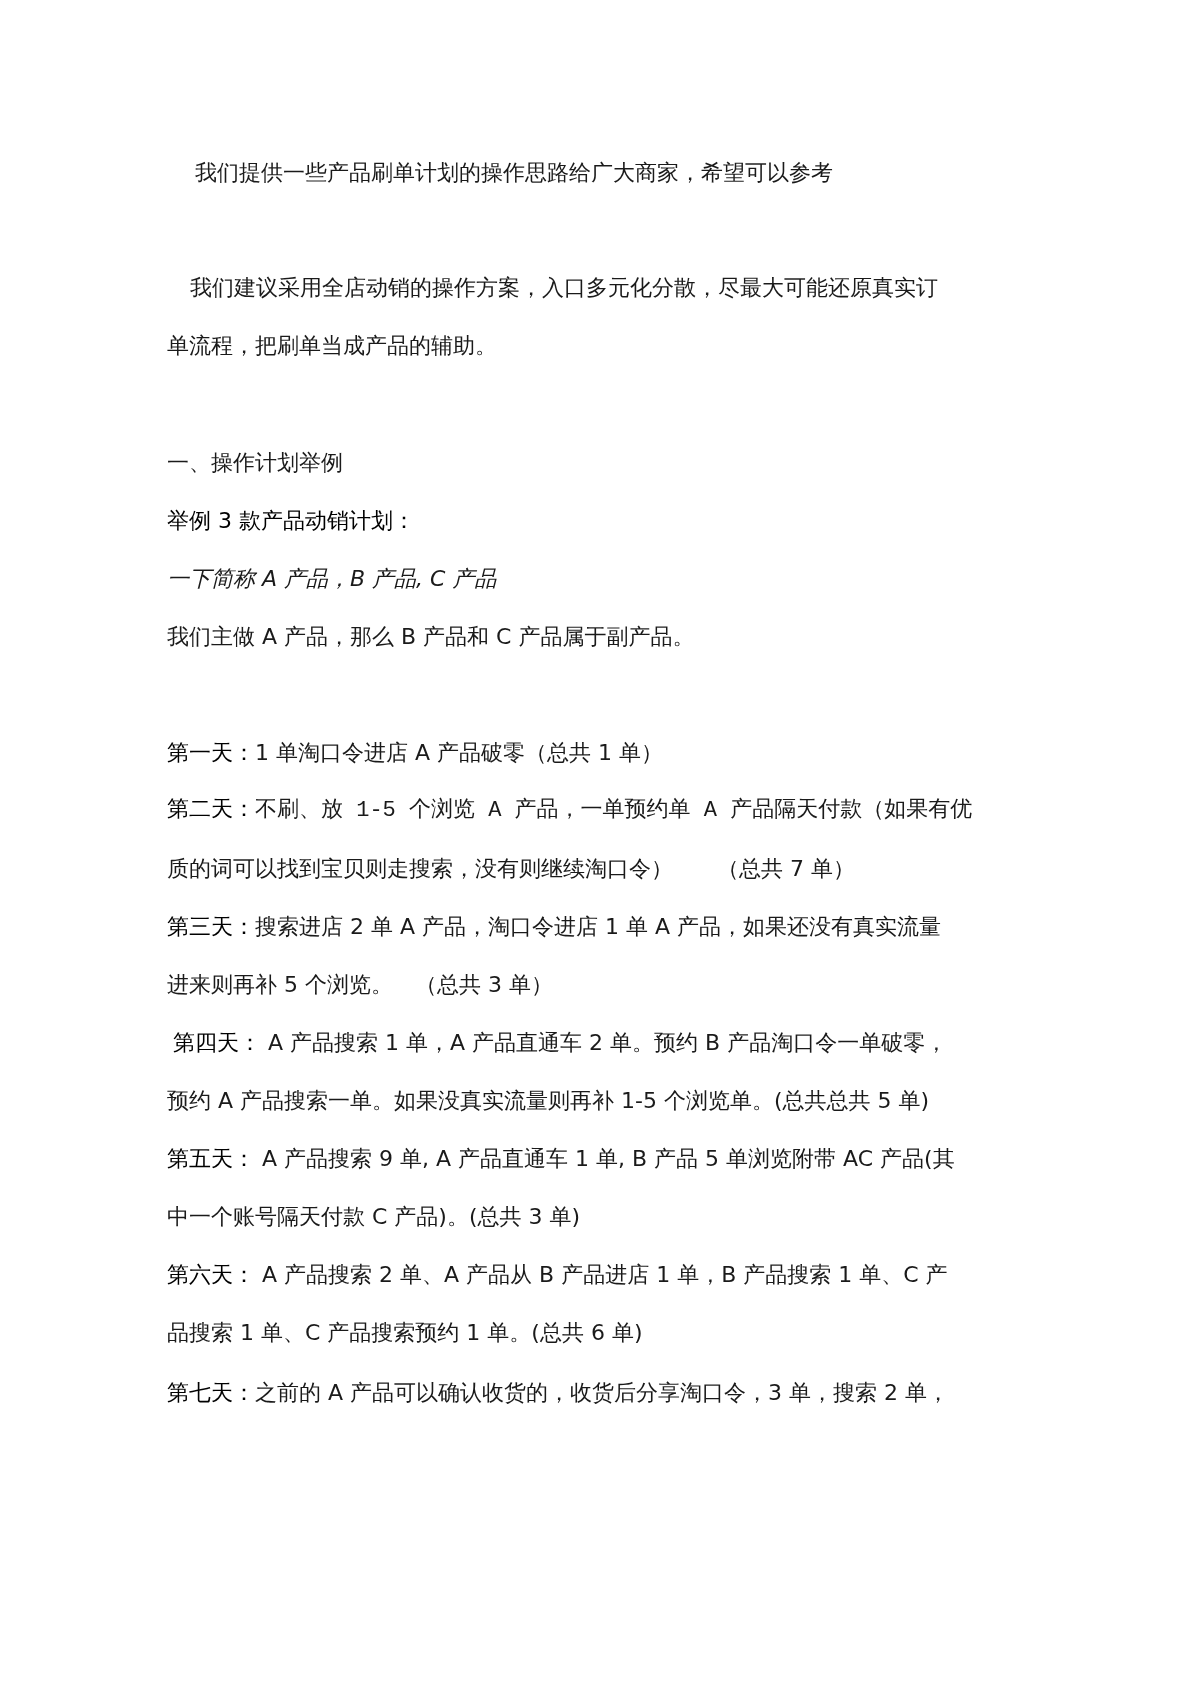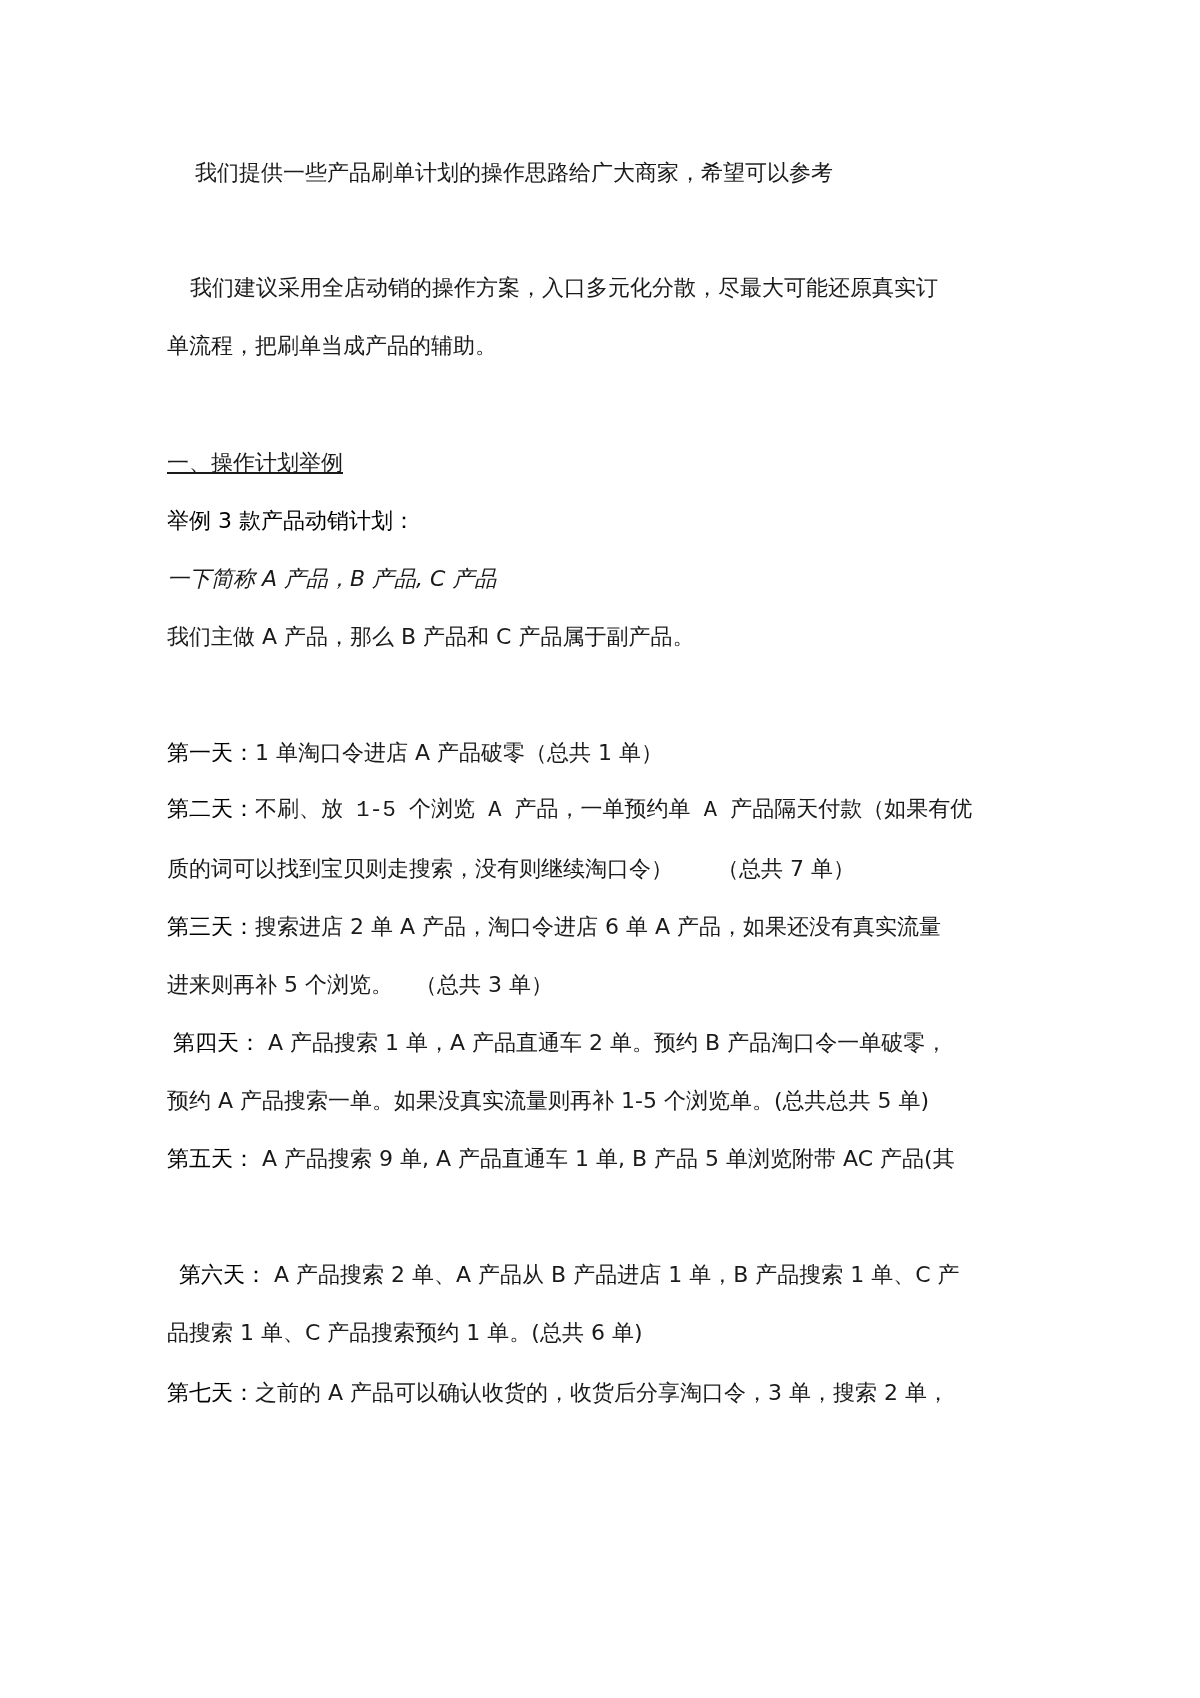--- a/index.html
+++ b/index.html
@@ -41,52 +41,53 @@
 </head>
 <body>
 
 <div class="page">
 
   <div class="line black" style="left:195px; top:150px;">我们提供一些产品刷单计划的操作思路给广大商家，希望可以参考</div>
 
   <div class="line black" style="left:190px; top:265px;">我们建议采用全店动销的操作方案，入口多元化分散，尽最大可能还原真实订</div>
   <div class="line black" style="top:323px;">单流程，把刷单当成产品的辅助。</div>
 
-  <div class="line black" style="top:440px;text-decoration:underline;">一、操作计划举例</div>
+  <div class="line black" style="top:440px;">一、操作计划举例</div>
 
   <div class="line red" style="top:498px;">举例 3 款产品动销计划：</div>
 
   <div class="line black" style="top:556px;font-style:italic;">一下简称 A 产品，B 产品, C 产品</div>
 
   <div class="line black" style="top:614px;">我们主做 A 产品，那么 B 产品和 C 产品属于副产品。</div>
 
   <div class="line" style="top:730px;">
     <span class="red">第一天：</span><span class="black">1 单淘口令进店 A 产品破零（总共 1 单）</span>
   </div>
 
   <div class="line" style="top:788px;font-family:Liberation Mono, monospace;">
     <span class="red">第二天：</span><span class="black">不刷、放 1-5 个浏览 A 产品，一单预约单 A 产品隔天付款（如果有优</span>
   </div>
   <div class="line black" style="top:846px;">质的词可以找到宝贝则走搜索，没有则继续淘口令）　　（总共 7 单）</div>
 
   <div class="line" style="top:904px;">
-    <span class="red">第三天：</span><span class="black">搜索进店 2 单 A 产品，淘口令进店 6 单 A 产品，如果还没有真实流量</span>
+    <span class="red">第三天：</span><span class="black">搜索进店 2 单 A 产品，淘口令进店 1 单 A 产品，如果还没有真实流量</span>
   </div>
   <div class="line black" style="top:962px;">进来则再补 5 个浏览。　（总共 3 单）</div>
 
   <div class="line" style="top:1020px;margin-left:6px;">
     <span class="red">第四天：</span><span class="black"> A 产品搜索 1 单，A 产品直通车 2 单。预约 B 产品淘口令一单破零，</span>
   </div>
   <div class="line black" style="top:1078px;">预约 A 产品搜索一单。如果没真实流量则再补 1-5 个浏览单。(总共总共 5 单)</div>
 
   <div class="line" style="top:1136px;">
     <span class="red">第五天：</span><span class="black"> A 产品搜索 9 单, A 产品直通车 1 单, B 产品 5 单浏览附带 AC 产品(其</span>
   </div>
+  <div class="line black" style="top:1194px;">中一个账号隔天付款 C 产品)。(总共 3 单)</div>
 
-  <div class="line" style="top:1252px;margin-left:12px;">
+  <div class="line" style="top:1252px;">
     <span class="red">第六天：</span><span class="black"> A 产品搜索 2 单、A 产品从 B 产品进店 1 单，B 产品搜索 1 单、C 产</span>
   </div>
   <div class="line black" style="top:1310px;">品搜索 1 单、C 产品搜索预约 1 单。(总共 6 单)</div>
 
   <div class="line" style="top:1370px;text-align:center;">
     <span class="red">第七天：</span><span class="black">之前的 A 产品可以确认收货的，收货后分享淘口令，3 单，搜索 2 单，</span>
   </div>
 
 </div>
 

